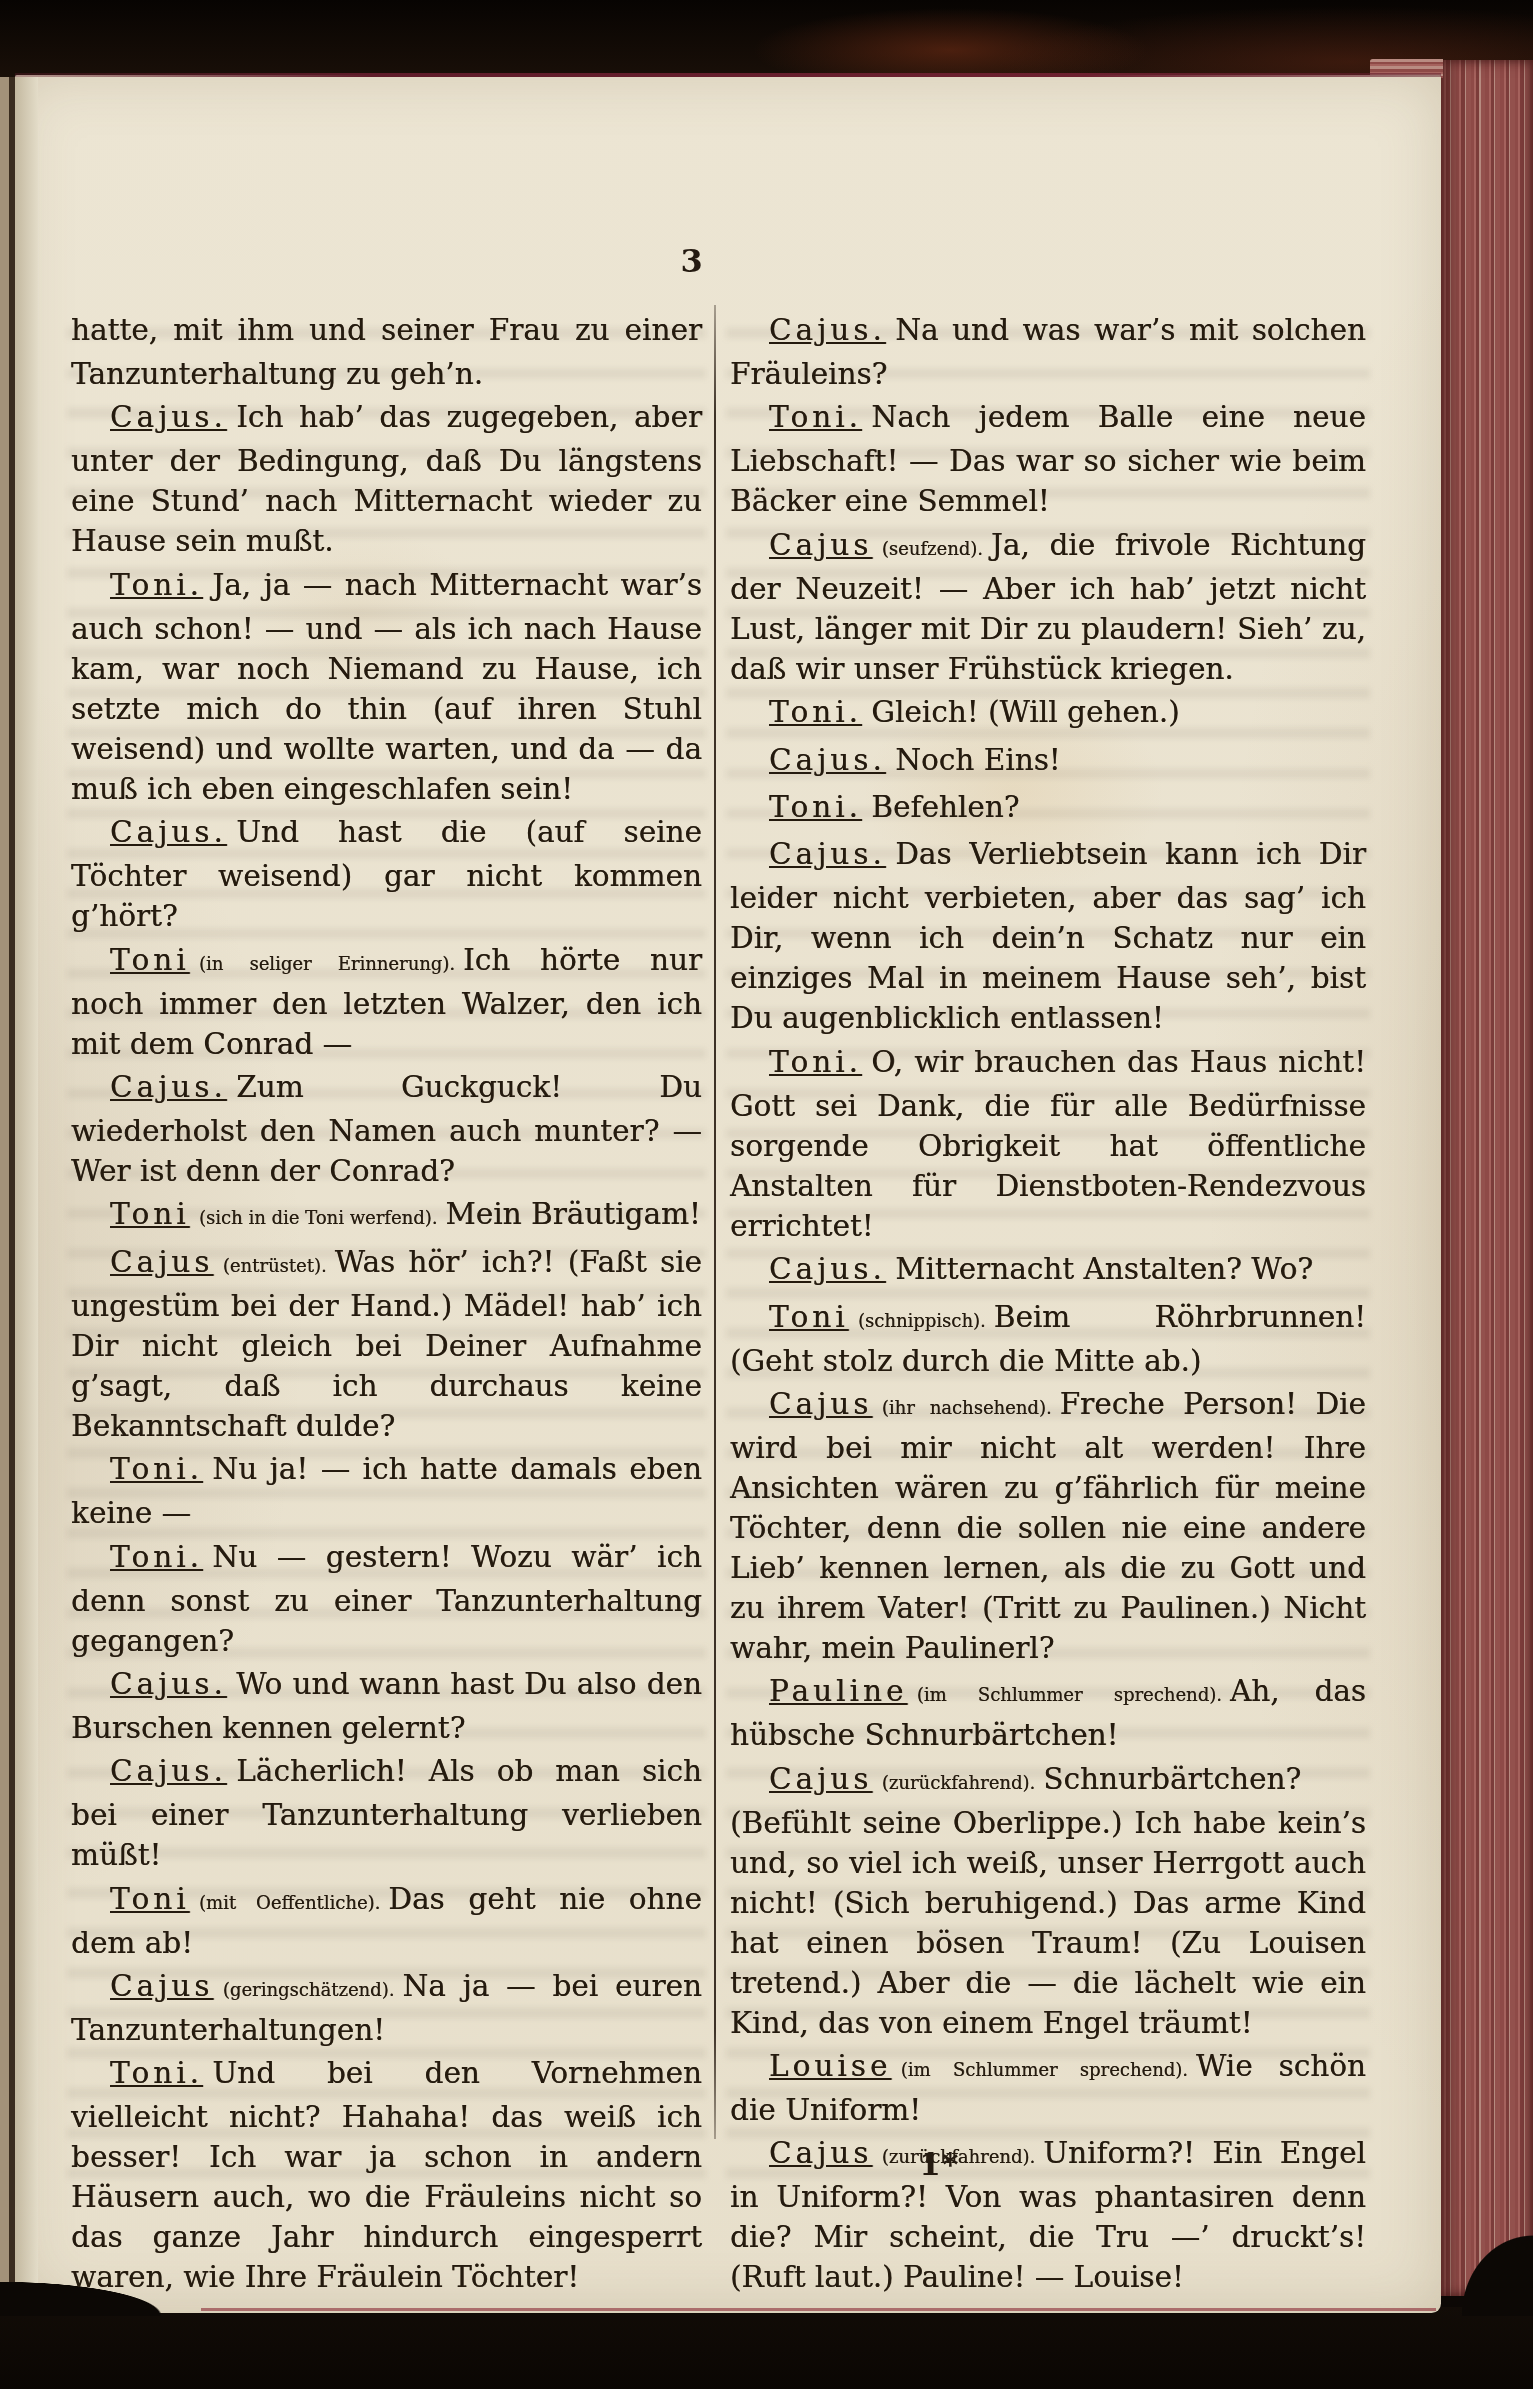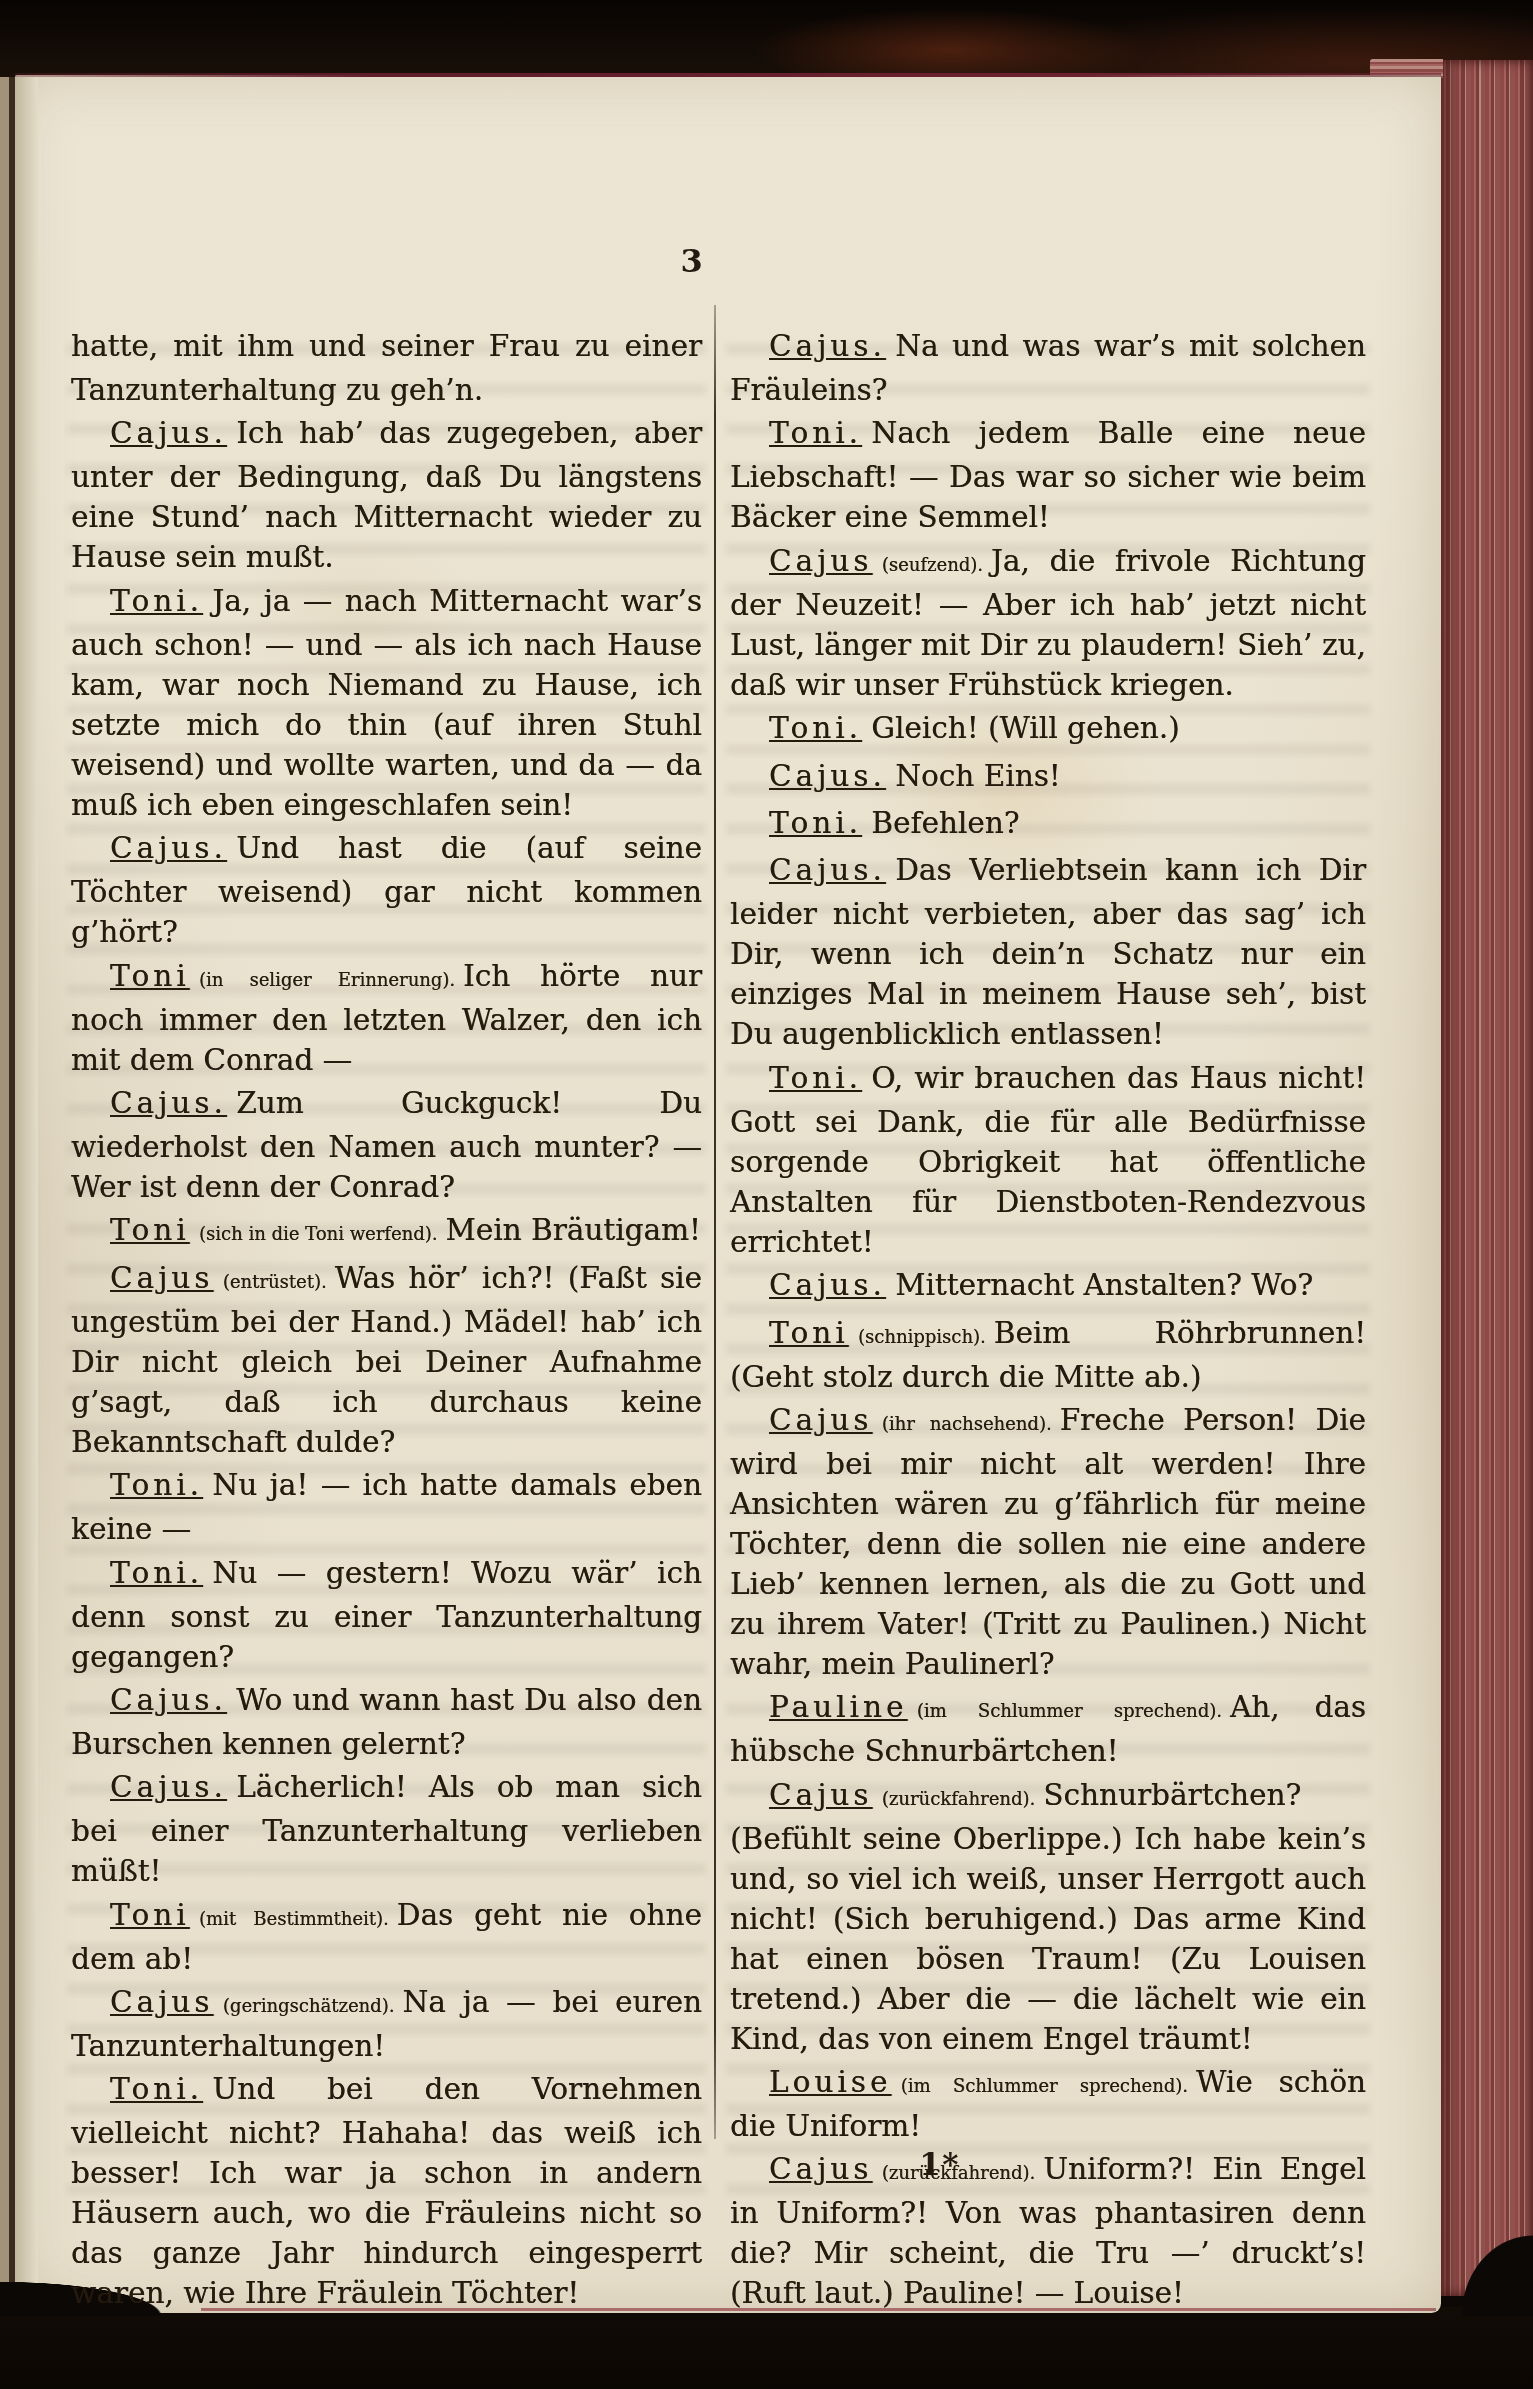--- a/index.html
+++ b/index.html
@@ -72,21 +72,21 @@
     position:absolute; left:201px; top:2308px; width:1235px; height:2.7px;
     background:rgba(130,25,40,.55); filter:blur(0.3px);
   }
   
   .pagenum{
     position:absolute; left:645px; top:242px; width:94px;
     text-align:center; font-size:32px; font-weight:bold; color:#241a10;
     letter-spacing:0.7px;
   }
   .col{
-    position:absolute; top:326px; color:#241a0e;
+    position:absolute; top:310px; color:#241a0e;
     font-size:29.5px; line-height:40px; text-align:justify;
     text-shadow:0.3px 0 0 rgba(36,26,14,.75);
   }
   .col.left{left:71px; width:631px;}
   .col.right{left:730px; width:636px;}
   
   .col::before{
     content:""; position:absolute; left:-4px; right:-4px; top:-5.4px; height:1893px;
     background:repeating-linear-gradient(180deg,
       transparent 0 23.5px, rgba(128,118,99,.12) 23.5px 33px, transparent 33px 40px);
@@ -137,21 +137,21 @@
       <p class="para"><span class="speaker">Toni.</span><span class="note"></span><span class="text">Ja, ja — nach Mitternacht war’s auch schon! — und — als ich nach Hause kam, war noch Niemand zu Hause, ich setzte mich do thin (auf ihren Stuhl weisend) und wollte warten, und da — da muß ich eben eingeschlafen sein!</span></p>
       <p class="para"><span class="speaker">Cajus.</span><span class="note"></span><span class="text">Und hast die (auf seine Töchter weisend) gar nicht kommen g’hört?</span></p>
       <p class="para"><span class="speaker">Toni</span><span class="note">(in seliger Erinnerung).</span><span class="text">Ich hörte nur noch immer den letzten Walzer, den ich mit dem Conrad —</span></p>
       <p class="para"><span class="speaker">Cajus.</span><span class="note"></span><span class="text">Zum Guckguck! Du wiederholst den Namen auch munter? — Wer ist denn der Conrad?</span></p>
       <p class="para"><span class="speaker">Toni</span><span class="note">(sich in die Toni werfend).</span><span class="text">Mein Bräutigam!</span></p>
       <p class="para"><span class="speaker">Cajus</span><span class="note">(entrüstet).</span><span class="text">Was hör’ ich?! (Faßt sie ungestüm bei der Hand.) Mädel! hab’ ich Dir nicht gleich bei Deiner Aufnahme g’sagt, daß ich durchaus keine Bekanntschaft dulde?</span></p>
       <p class="para"><span class="speaker">Toni.</span><span class="note"></span><span class="text">Nu ja! — ich hatte damals eben keine —</span></p>
       <p class="para"><span class="speaker">Toni.</span><span class="note"></span><span class="text">Nu — gestern! Wozu wär’ ich denn sonst zu einer Tanzunterhaltung gegangen?</span></p>
       <p class="para"><span class="speaker">Cajus.</span><span class="note"></span><span class="text">Wo und wann hast Du also den Burschen kennen gelernt?</span></p>
       <p class="para"><span class="speaker">Cajus.</span><span class="note"></span><span class="text">Lächerlich! Als ob man sich bei einer Tanzunterhaltung verlieben müßt!</span></p>
-      <p class="para"><span class="speaker">Toni</span><span class="note">(mit Bestimmtheit).</span><span class="text">Das geht nie ohne dem ab!</span></p>
+      <p class="para"><span class="speaker">Toni</span><span class="note">(mit Oeffentliche).</span><span class="text">Das geht nie ohne dem ab!</span></p>
       <p class="para"><span class="speaker">Cajus</span><span class="note">(geringschätzend).</span><span class="text">Na ja — bei euren Tanzunterhaltungen!</span></p>
       <p class="para"><span class="speaker">Toni.</span><span class="note"></span><span class="text">Und bei den Vornehmen vielleicht nicht? Hahaha! das weiß ich besser! Ich war ja schon in andern Häusern auch, wo die Fräuleins nicht so das ganze Jahr hindurch eingesperrt waren, wie Ihre Fräulein Töchter!</span></p>
     </div>
   <div class="col right">
       <p class="para"><span class="speaker">Cajus.</span><span class="note"></span><span class="text">Na und was war’s mit solchen Fräuleins?</span></p>
       <p class="para"><span class="speaker">Toni.</span><span class="note"></span><span class="text">Nach jedem Balle eine neue Liebschaft! — Das war so sicher wie beim Bäcker eine Semmel!</span></p>
       <p class="para"><span class="speaker">Cajus</span><span class="note">(seufzend).</span><span class="text">Ja, die frivole Richtung der Neuzeit! — Aber ich hab’ jetzt nicht Lust, länger mit Dir zu plaudern! Sieh’ zu, daß wir unser Frühstück kriegen.</span></p>
       <p class="para"><span class="speaker">Toni.</span><span class="note"></span><span class="text">Gleich! (Will gehen.)</span></p>
       <p class="para"><span class="speaker">Cajus.</span><span class="note"></span><span class="text">Noch Eins!</span></p>
       <p class="para"><span class="speaker">Toni.</span><span class="note"></span><span class="text">Befehlen?</span></p>

